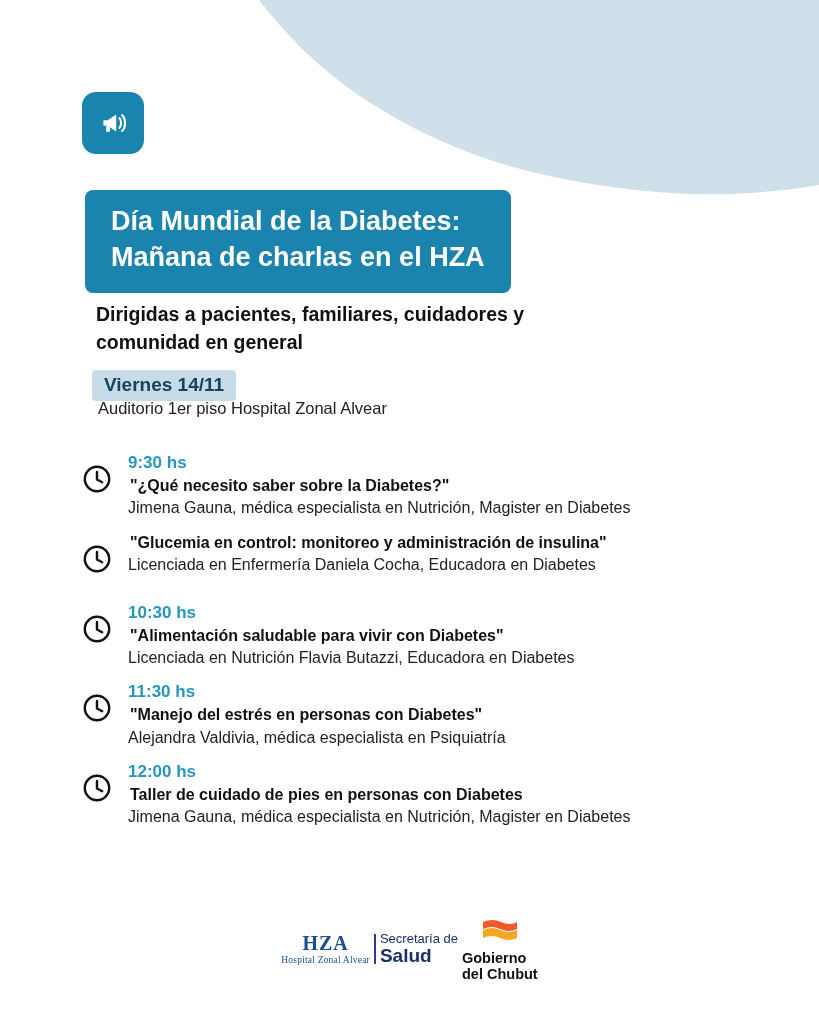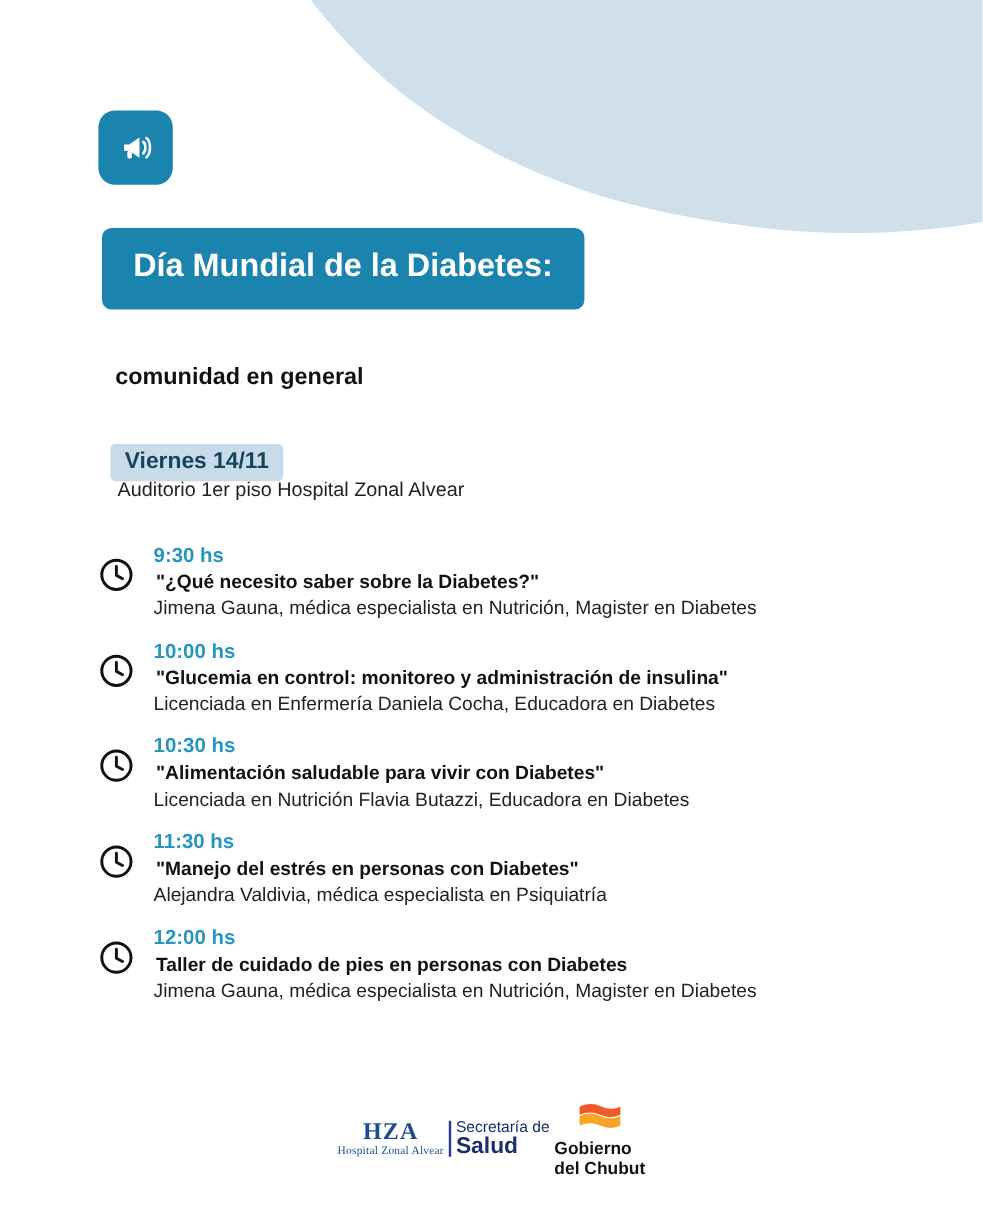--- a/index.html
+++ b/index.html
@@ -186,23 +186,25 @@
     <svg width="34" height="34" viewBox="0 0 32 32" aria-hidden="true">
       <path d="M7 13.5 L7 18.5 L11 18.5 L19 24 L19 8 L11 13.5 Z" fill="#ffffff"></path>
       <rect x="9.5" y="18.5" width="3.6" height="6" rx="1.4" fill="#ffffff"></rect>
       <path d="M22 11.5 C24.2 13 24.2 19 22 20.5" stroke="#ffffff" stroke-width="2" fill="none" stroke-linecap="round"></path>
       <path d="M24.5 8.5 C28.2 11.3 28.2 20.7 24.5 23.5" stroke="#ffffff" stroke-width="2" fill="none" stroke-linecap="round"></path>
     </svg>
   </div>
 
   <div class="title-banner">
     <div class="line">Día Mundial de la Diabetes:</div>
+    <div class="line">Mañana de charlas en el HZA</div>
   </div>
 
   <div class="subtitle">
+    <div>Dirigidas a pacientes, familiares, cuidadores y</div>
     <div>comunidad en general</div>
   </div>
 
   <div class="date-badge">Viernes 14/11</div>
 
   <div class="venue">Auditorio 1er piso Hospital Zonal Alvear</div>
 
   <div class="schedule">
 
     <div class="talk">
@@ -213,21 +215,20 @@
       <div class="talk-time">9:30 hs</div>
       <div class="talk-title">"¿Qué necesito saber sobre la Diabetes?"</div>
       <div class="talk-speaker">Jimena Gauna, médica especialista en Nutrición, Magister en Diabetes</div>
     </div>
 
     <div class="talk">
       <svg class="clock-icon" viewBox="0 0 32 32">
         <circle cx="16" cy="16" r="13" fill="none" stroke="#111111" stroke-width="2.6"></circle>
         <path d="M16 8.5 L16 16.5 L21.5 19.5" fill="none" stroke="#111111" stroke-width="2.6" stroke-linecap="round" stroke-linejoin="round"></path>
       </svg>
-      <div class="talk-time">10:00 hs</div>
       <div class="talk-title">"Glucemia en control: monitoreo y administración de insulina"</div>
       <div class="talk-speaker">Licenciada en Enfermería Daniela Cocha, Educadora en Diabetes</div>
     </div>
 
     <div class="talk">
       <svg class="clock-icon" viewBox="0 0 32 32">
         <circle cx="16" cy="16" r="13" fill="none" stroke="#111111" stroke-width="2.6"></circle>
         <path d="M16 8.5 L16 16.5 L21.5 19.5" fill="none" stroke="#111111" stroke-width="2.6" stroke-linecap="round" stroke-linejoin="round"></path>
       </svg>
       <div class="talk-time">10:30 hs</div>

